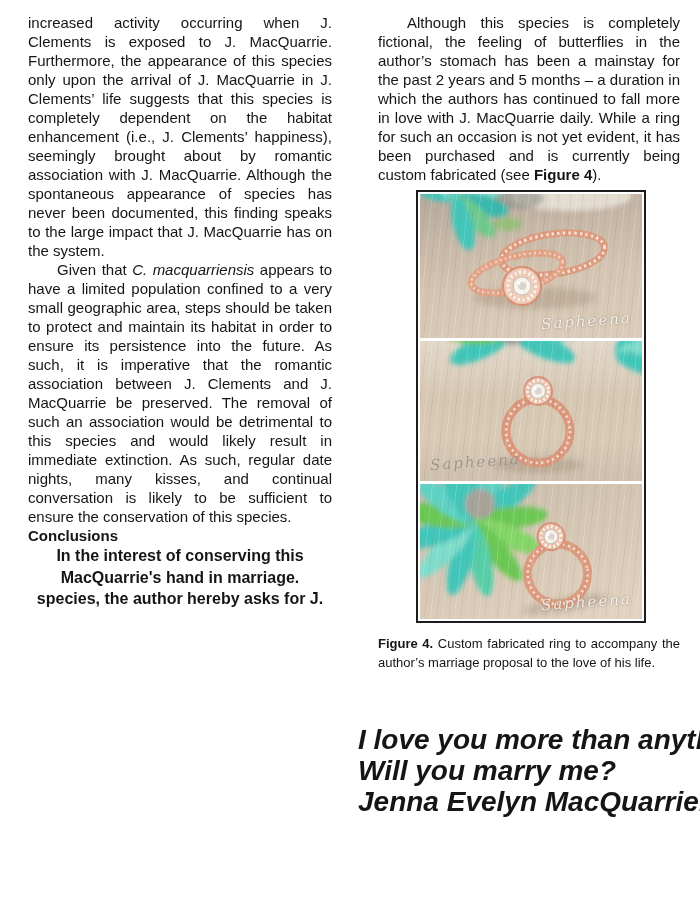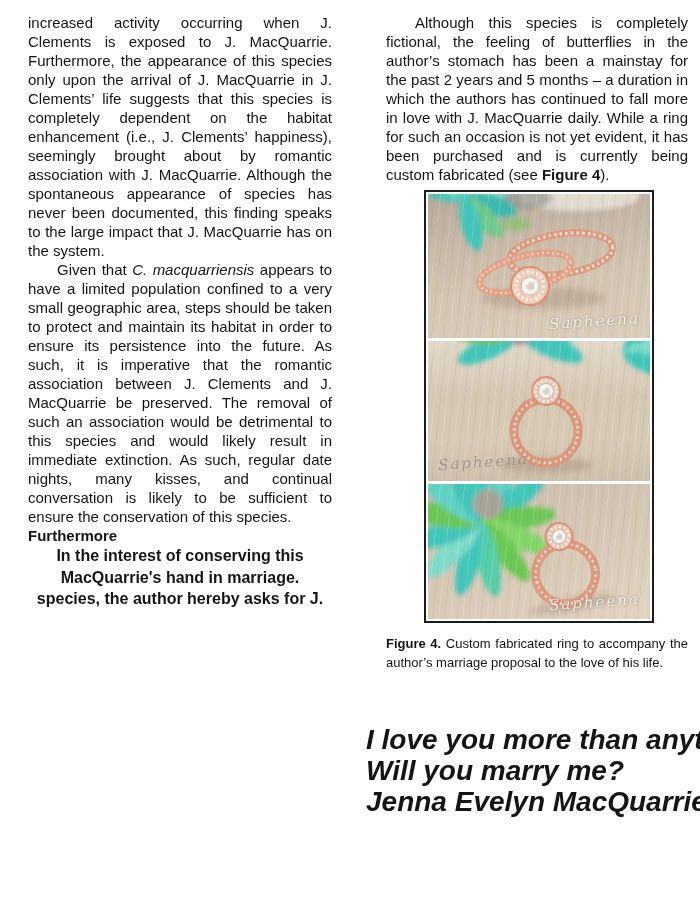--- a/index.html
+++ b/index.html
@@ -2,21 +2,21 @@
 <html><head>
 <meta charset="utf-8">
 <style>
   html,body { margin:0; padding:0; background:#ffffff; }
   .page {
     position:relative; width:700px; height:918px; background:#ffffff;
     font-family:"Liberation Sans", sans-serif; color:#151515; overflow:hidden;
   }
   .col { position:absolute; top:13px; }
   .col-left  { left:28px;  width:304px; }
-  .col-right { left:386px; width:302px; }
+  .col-right { left:378px; width:302px; }
   p.body {
     margin:0; font-size:15px; line-height:19px;
     text-align:justify; text-justify:inter-word;
   }
   .indent { text-indent:29px; }
   .heading { margin:0; font-size:15px; line-height:19px; font-weight:bold; }
   .ask {
     margin-top:0; font-size:16px; line-height:21.5px;
     font-weight:bold; text-align:center;
   }
@@ -53,21 +53,21 @@
 </head>
 <body>
 
 <div class="page">
 
   <div class="col col-left">
     <p class="body">increased activity occurring when J. Clements is exposed to J. MacQuarrie. Furthermore, the appearance of this species only upon the arrival of J. MacQuarrie in J. Clements’ life suggests that this species is completely dependent on the habitat enhancement (i.e., J. Clements’ happiness), seemingly brought about by romantic association with J. MacQuarrie. Although the spontaneous appearance of species has never been documented, this finding speaks to the large impact that J. MacQuarrie has on the system.</p>
 
     <p class="body indent"><span>Given that </span><i>C. macquarriensis</i><span> appears to have a limited population confined to a very small geographic area, steps should be taken to protect and maintain its habitat in order to ensure its persistence into the future. As such, it is imperative that the romantic association between J. Clements and J. MacQuarrie be preserved. The removal of such an association would be detrimental to this species and would likely result in immediate extinction. As such, regular date nights, many kisses, and continual conversation is likely to be sufficient to ensure the conservation of this species.</span></p>
 
-    <p class="heading">Furthermore</p>
+    <p class="heading">Conclusions</p>
 
 
     <div class="ask">
       <div>In the interest of conserving this</div>
       <div>MacQuarrie's hand in marriage.</div>
       <div>species, the author hereby asks for J.</div>
     </div>
   </div>
 
   <div class="col col-right">

